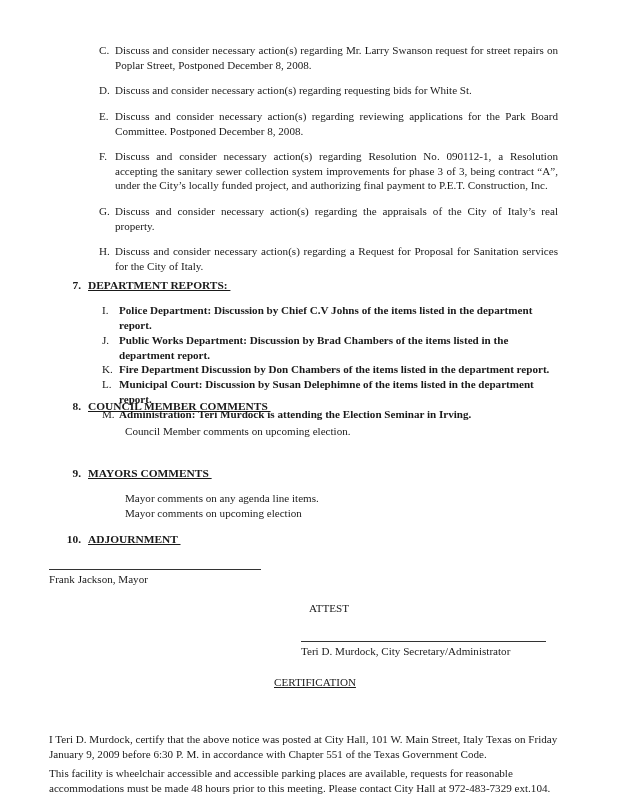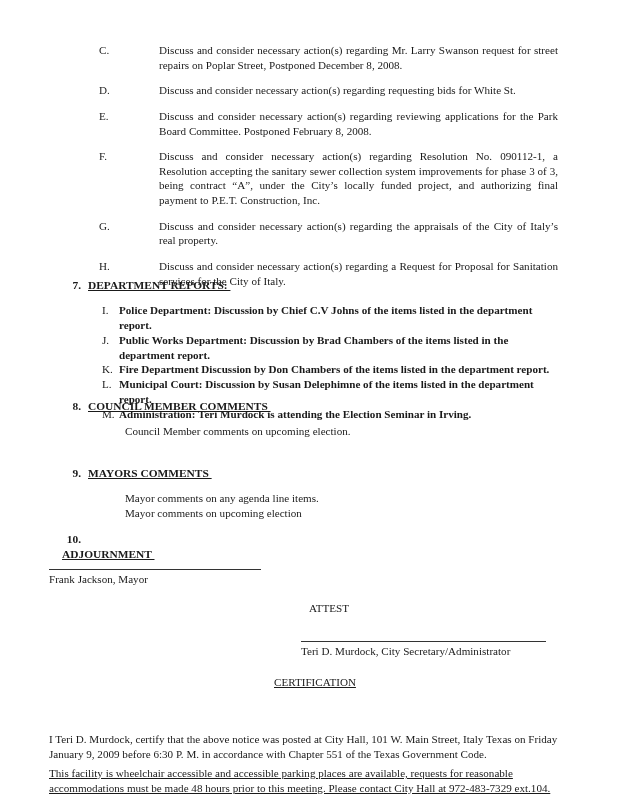--- a/index.html
+++ b/index.html
@@ -36,21 +36,20 @@
   .agenda-item .marker {
     flex: 0 0 auto;
     width: 19px;
     text-align: left;
     padding-left: 3px;
     box-sizing: border-box;
   }
   .agenda-item .body {
     flex: 1 1 auto;
     text-align: justify;
-    margin-left: 44px;
   }
 
   
   .section-head {
     display: flex;
     font-size: 11.4px;
     font-weight: bold;
     line-height: 1.3;
     align-items: baseline;
   }
@@ -142,21 +141,21 @@
       <span class="body">Discuss and consider necessary action(s) regarding Mr. Larry Swanson request for street repairs on Poplar Street, Postponed December 8, 2008.</span>
     </li>
 
     <li class="agenda-item">
       <span class="marker">D.</span>
       <span class="body">Discuss and consider necessary action(s) regarding requesting bids for White St.</span>
     </li>
 
     <li class="agenda-item">
       <span class="marker">E.</span>
-      <span class="body">Discuss and consider necessary action(s) regarding reviewing applications for the Park Board Committee.  Postponed February 8, 2008.</span>
+      <span class="body">Discuss and consider necessary action(s) regarding reviewing applications for the Park Board Committee.  Postponed December 8, 2008.</span>
     </li>
 
     <li class="agenda-item">
       <span class="marker">F.</span>
       <span class="body">Discuss and consider necessary action(s) regarding Resolution No.  090112-1, a Resolution accepting the sanitary sewer collection system improvements for phase 3 of 3, being contract “A”, under the City’s locally funded project, and authorizing final payment to P.E.T. Construction, Inc.</span>
     </li>
 
     <li class="agenda-item">
       <span class="marker">G.</span>
       <span class="body">Discuss and consider necessary action(s) regarding the appraisals of the City of Italy’s real property.</span>
@@ -213,36 +212,36 @@
   <div class="section-head abs" style="left:62px; top:466px; width:480px;">
     <span class="num">9.</span>
     <span class="title">MAYORS COMMENTS </span>
   </div>
 
   <div class="abs" style="left:125px; top:491px; width:420px;">
     <div class="comment-line">Mayor comments on any agenda line items.</div>
     <div class="comment-line">Mayor comments on upcoming election</div>
   </div>
 
-  <div class="section-head abs" style="left:62px; top:532px; width:480px;flex-direction:column;">
+  <div class="section-head abs" style="left:62px; top:532px; width:480px;">
     <span class="num">10.</span>
     <span class="title">ADJOURNMENT </span>
   </div>
 
   <div class="abs" style="left:49px; top:569px; width:212px;">
     <div class="sig-rule"></div>
     <div class="sig-name">Frank Jackson, Mayor</div>
   </div>
 
   <div class="plain-center-label abs" style="left:309px; top:601px;">ATTEST</div>
 
   <div class="abs" style="left:301px; top:641px; width:245px;">
     <div class="sig-rule"></div>
     <div class="sig-name">Teri D. Murdock, City Secretary/Administrator</div>
   </div>
 
   <div class="underline-label abs" style="left:274px; top:667px;">CERTIFICATION</div>
 
   <div class="footer-para abs" style="left:49px; top:692px; width:513px;">I Teri D. Murdock, certify that the above notice was posted at City Hall, 101 W. Main Street, Italy Texas on Friday January 9, 2009 before 6:30 P. M. in accordance with Chapter 551 of the Texas Government Code.</div>
 
-  <div class="footer-para abs" style="left:49px; top:726px; width:513px;text-decoration:underline;">This facility is wheelchair accessible and accessible parking places are available, requests for reasonable accommodations must be made 48 hours prior to this meeting.  Please contact City Hall at 972-483-7329 ext.104.</div>
+  <div class="footer-para abs" style="left:49px; top:726px; width:513px;">This facility is wheelchair accessible and accessible parking places are available, requests for reasonable accommodations must be made 48 hours prior to this meeting.  Please contact City Hall at 972-483-7329 ext.104.</div>
 
 </div>
 
 </body></html>

